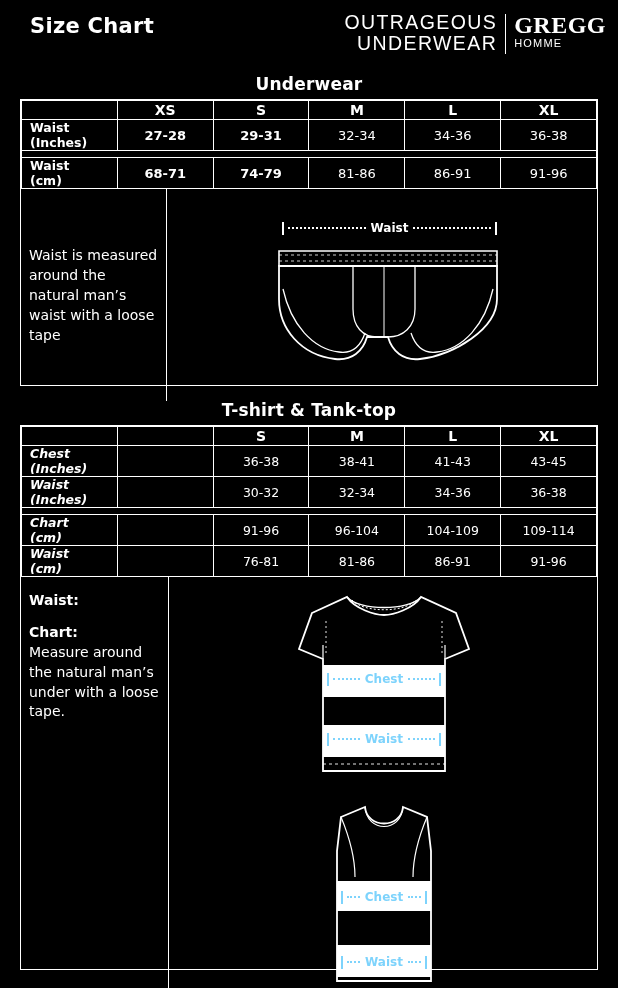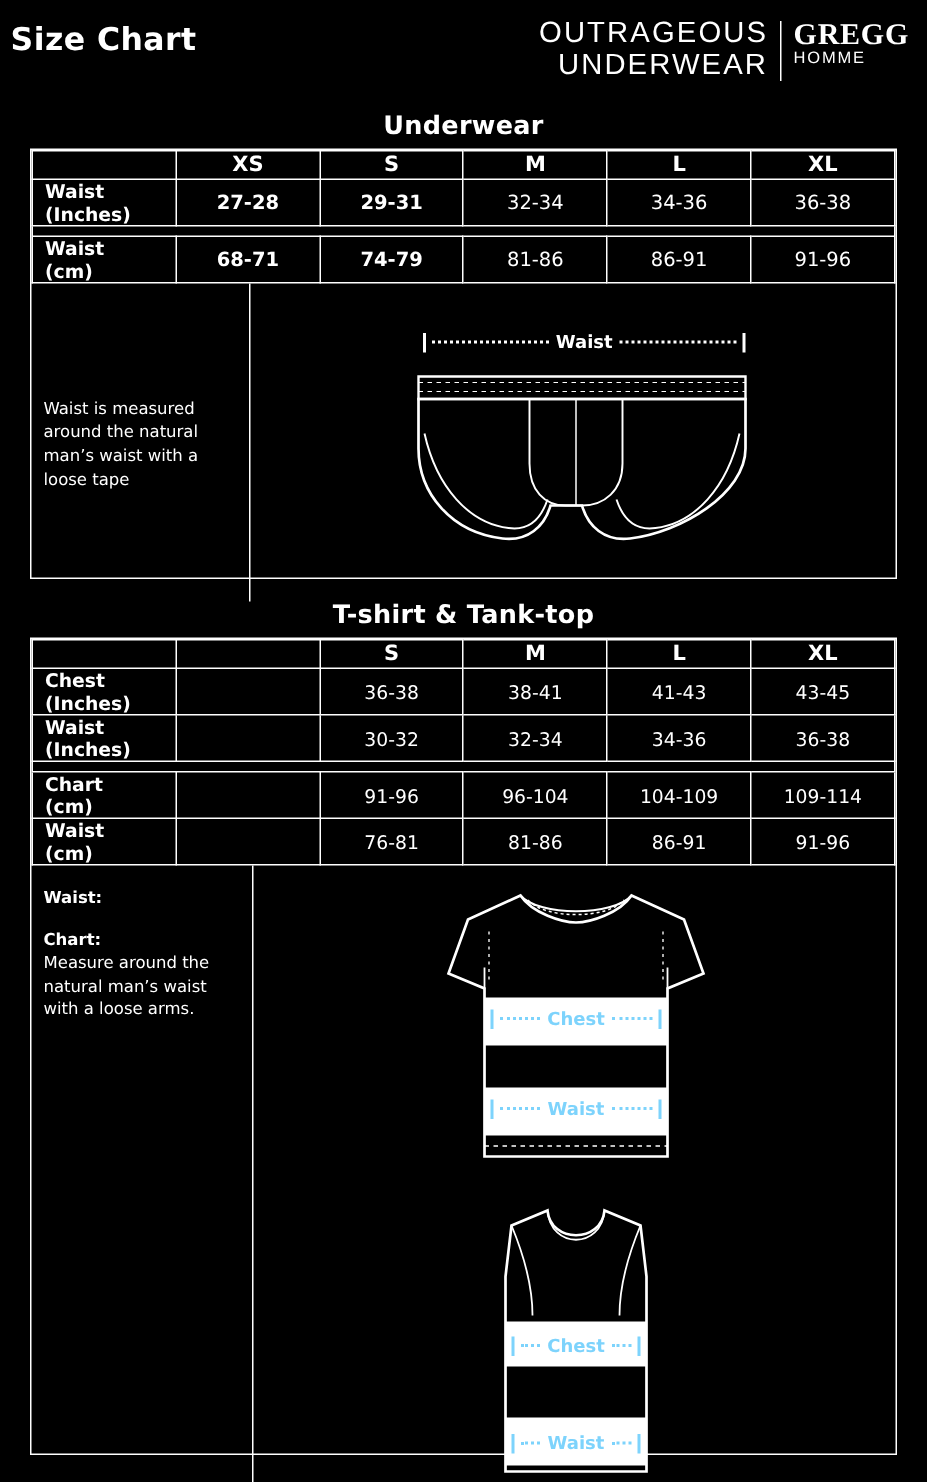--- a/index.html
+++ b/index.html
@@ -14,21 +14,21 @@
     position: relative;
     font-family: "DejaVu Sans", sans-serif;
     color: #ffffff;
     overflow: hidden;
   }
 
   
   .header {
     position: relative;
     height: 70px;
-    padding: 14px 14px 0 7px;
+    padding: 14px 14px 0 30px;
   }
   .page-title {
     font-size: 21px;
     font-weight: bold;
     letter-spacing: 0.3px;
     margin: 0;
   }
   .brand {
     position: absolute;
     right: 12px;
@@ -55,21 +55,21 @@
     background: #fff;
     margin: 2px 8px 0 8px;
     height: 40px;
   }
   .brand-right {
     text-align: left;
     line-height: 1.05;
     padding-top: 1px;
   }
   .brand-gregg {
-    font-size: 20px;
+    font-size: 24px;
     font-weight: bold;
     letter-spacing: 0.5px;
     font-family: "Liberation Serif", serif;
     text-align: center;
   }
   .brand-homme {
     font-size: 11px;
     letter-spacing: 1.2px;
     font-family: "Liberation Sans", sans-serif;
   }
@@ -124,34 +124,34 @@
   table.size td.blank { border: 1px solid #fff; }
 
   
   .uw-table td.rowhead { width: 148px; }
   .uw-table td.colhead { font-size: 14px; }
   .uw-table td.val { font-size: 13px; font-weight: bold; }
   .uw-table td.val-plain { font-size: 13px; }
 
   
   .ts-table td { height: 16px; font-size: 11.5px; }
-  .ts-table td.rowhead { width: 148px; font-size: 11.5px; }
+  .ts-table td.rowhead { width: 148px; font-size: 11.5px; font-style: italic; }
   .ts-table td.colhead { font-size: 13px; }
   .ts-table td.spacer { height: 8px; }
 
   
   .illus-row {
     display: flex;
     align-items: stretch;
   }
   .notes-cell {
     width: 148px;
     border-right: 1px solid #ffffff;
     padding: 10px 8px 8px 8px;
-    font-size: 11px;
+    font-size: 14px;
     line-height: 1.42;
   }
   .notes-cell.uw-notes {
     display: flex;
     align-items: center;
     height: 212px;
   }
   .notes-cell.ts-notes {
     height: 432px;
     padding-top: 14px;
@@ -328,21 +328,21 @@
     </tbody>
   </table>
 
   <div class="illus-row">
     <div class="notes-cell ts-notes">
       <div class="note-block">
         <div class="note-head">Waist:</div>
       </div>
       <div class="note-block">
         <div class="note-head">Chart:</div>
-        <div>Measure around the natural man’s waist with a loose arms.</div>
+        <div>Measure around the natural man’s under with a loose tape.</div>
       </div>
     </div>
 
     <div class="art-cell ts-art">
 
       <svg width="430" height="220" viewBox="0 0 430 220" style="position:absolute; left:0; top:6px;">
 
         <path d="M143 30 L178 14 C186 26 206 32 215 32 C224 32 244 26 252 14 L287 30 L300 66 L276 76 L276 188 L154 188 L154 76 L130 66 Z" fill="none" stroke="#ffffff" stroke-width="1.8"></path>
 
         <path d="M178 14 C190 28 240 28 252 14" fill="none" stroke="#ffffff" stroke-width="1.3"></path>

